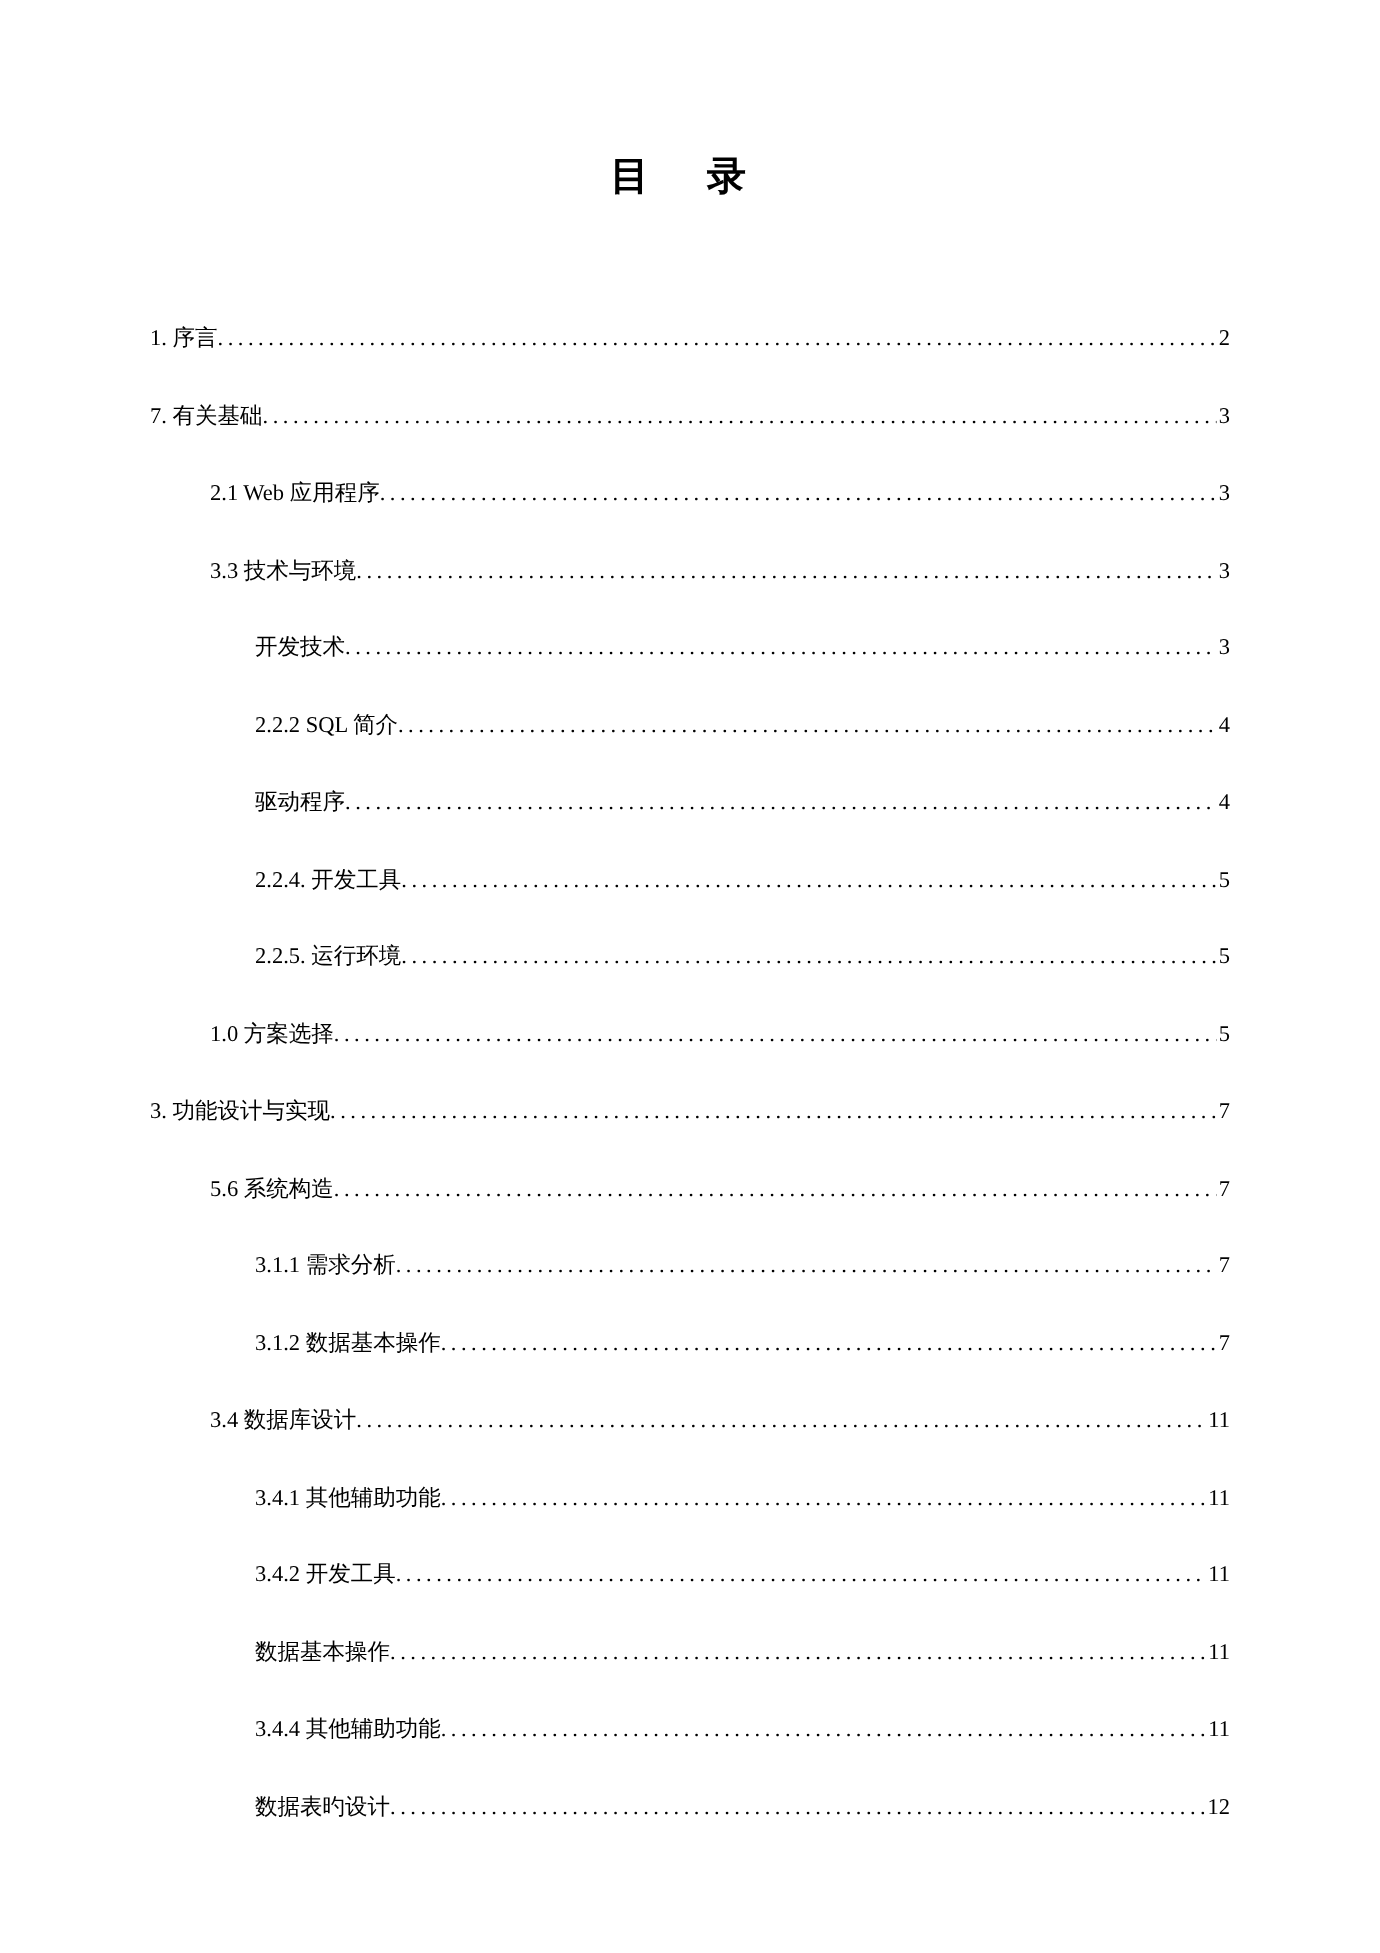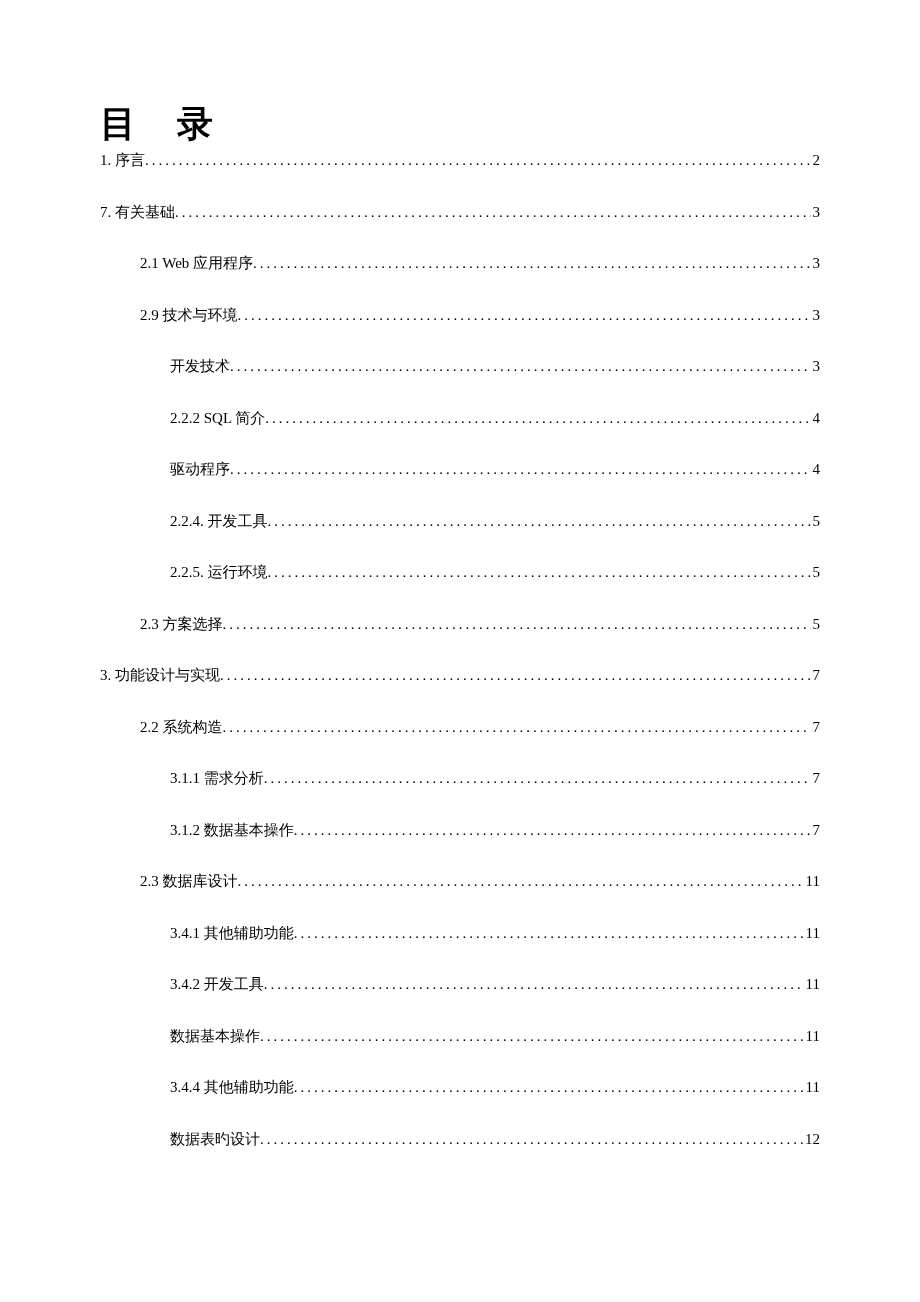--- a/index.html
+++ b/index.html
@@ -9,24 +9,25 @@
     }
     body {
       width: 920px;
       height: 1302px;
       background: #ffffff;
       font-family: "SimSun", "宋体", serif;
       padding: 100px 100px 0 100px;
       color: #000;
     }
     .title {
-      text-align: left;
-      font-size: 36px;
+      text-align: center;
+      font-size: 26px;
       font-weight: bold;
       letter-spacing: 16px;
+      margin-bottom: 80px;
     }
     .toc {
       font-size: 15px;
       line-height: 1.5;
     }
     .toc-entry {
       display: flex;
       align-items: flex-start;
       margin-bottom: 29px;
       white-space: nowrap;
@@ -72,21 +73,21 @@
       <span class="toc-label">7. 有关基础 </span>
       <span class="toc-dots"></span>
       <span class="toc-page">3</span>
     </div>
     <div class="toc-entry level-1">
       <span class="toc-label">2.1 Web 应用程序 </span>
       <span class="toc-dots"></span>
       <span class="toc-page">3</span>
     </div>
     <div class="toc-entry level-1">
-      <span class="toc-label">2.9 技术与环境 </span>
+      <span class="toc-label">3.3 技术与环境 </span>
       <span class="toc-dots"></span>
       <span class="toc-page">3</span>
     </div>
     <div class="toc-entry level-2">
       <span class="toc-label">开发技术 </span>
       <span class="toc-dots"></span>
       <span class="toc-page">3</span>
     </div>
     <div class="toc-entry level-2">
       <span class="toc-label">2.2.2 SQL 简介 </span>
@@ -102,46 +103,46 @@
       <span class="toc-label">2.2.4. 开发工具 </span>
       <span class="toc-dots"></span>
       <span class="toc-page">5</span>
     </div>
     <div class="toc-entry level-2">
       <span class="toc-label">2.2.5. 运行环境 </span>
       <span class="toc-dots"></span>
       <span class="toc-page">5</span>
     </div>
     <div class="toc-entry level-1">
-      <span class="toc-label">2.3 方案选择</span>
+      <span class="toc-label">1.0 方案选择</span>
       <span class="toc-dots"></span>
       <span class="toc-page">5</span>
     </div>
     <div class="toc-entry level-0">
       <span class="toc-label">3. 功能设计与实现 </span>
       <span class="toc-dots"></span>
       <span class="toc-page">7</span>
     </div>
     <div class="toc-entry level-1">
-      <span class="toc-label">2.2 系统构造</span>
+      <span class="toc-label">5.6 系统构造</span>
       <span class="toc-dots"></span>
       <span class="toc-page">7</span>
     </div>
     <div class="toc-entry level-2">
       <span class="toc-label">3.1.1 需求分析 </span>
       <span class="toc-dots"></span>
       <span class="toc-page">7</span>
     </div>
     <div class="toc-entry level-2">
       <span class="toc-label">3.1.2 数据基本操作 </span>
       <span class="toc-dots"></span>
       <span class="toc-page">7</span>
     </div>
     <div class="toc-entry level-1">
-      <span class="toc-label">2.3 数据库设计 </span>
+      <span class="toc-label">3.4 数据库设计 </span>
       <span class="toc-dots"></span>
       <span class="toc-page">11</span>
     </div>
     <div class="toc-entry level-2">
       <span class="toc-label">3.4.1 其他辅助功能 </span>
       <span class="toc-dots"></span>
       <span class="toc-page">11</span>
     </div>
     <div class="toc-entry level-2">
       <span class="toc-label">3.4.2 开发工具 </span>

